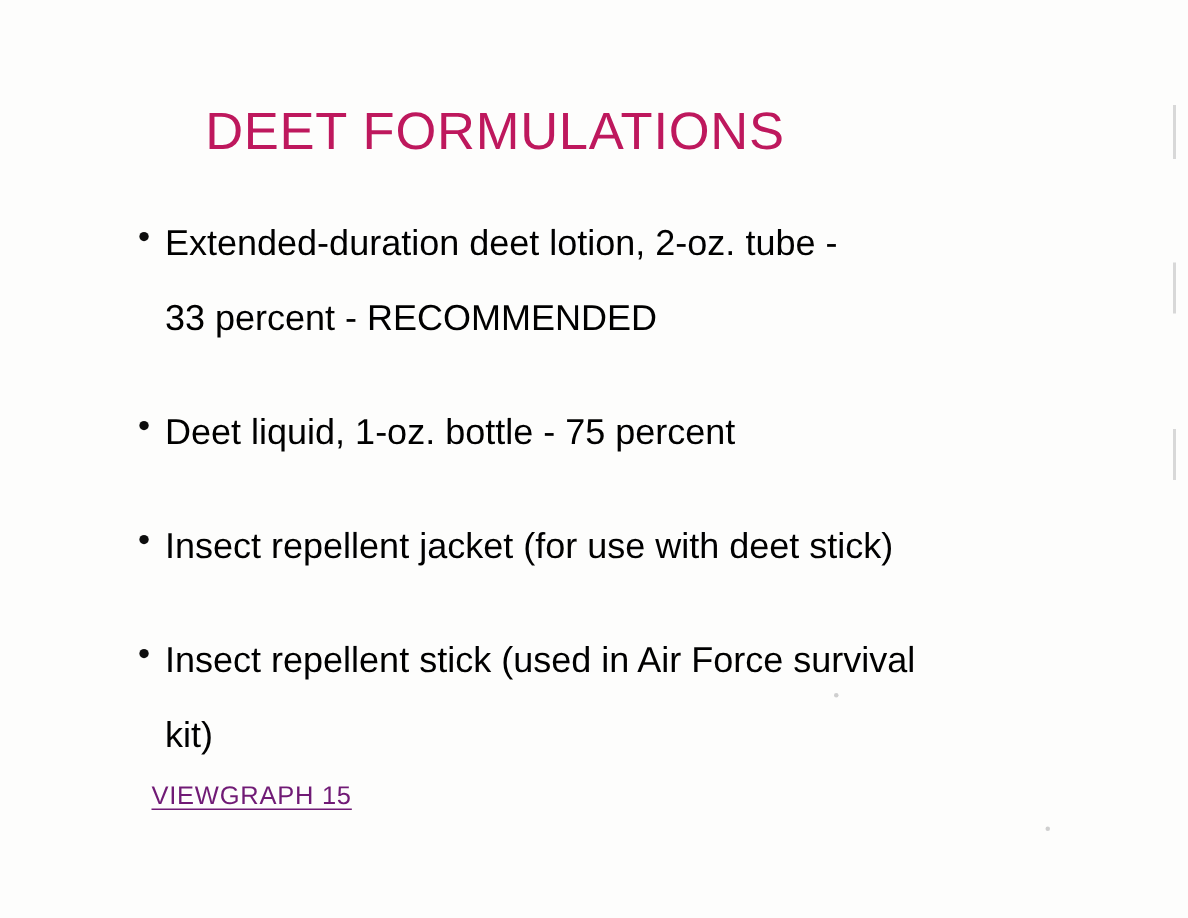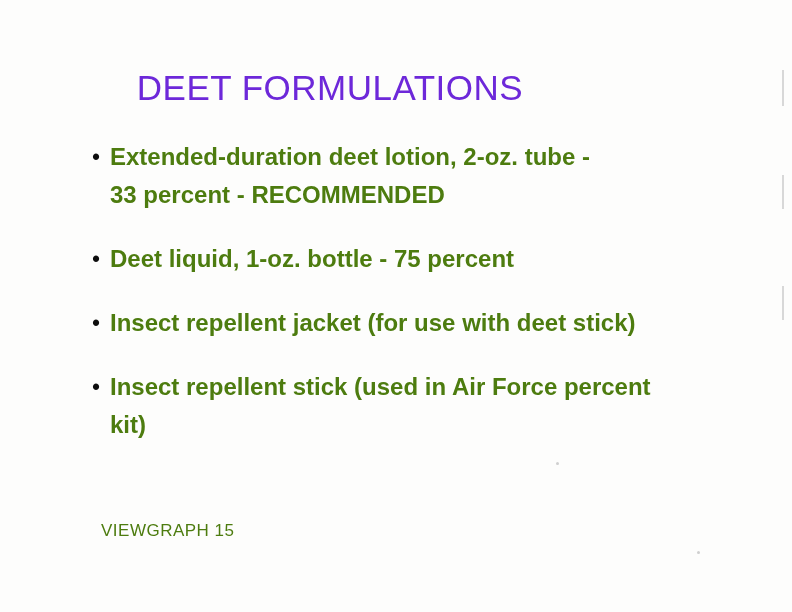--- a/index.html
+++ b/index.html
@@ -42,21 +42,21 @@
 
   .title {
     position: absolute;
     top: 68px;
     left: 0;
     width: 660px;
     text-align: center;
     font-size: 35px;
     letter-spacing: 0.5px;
     font-weight: 400;
-    color: #6d28d9;
+    color: #be185d;
   }
 
   .bullets {
     position: absolute;
     top: 138px;
     left: 92px;
     width: 648px;
   }
   .bullet-row {
     display: flex;
@@ -66,33 +66,33 @@
   .bullet-dot {
     flex: 0 0 auto;
     width: 18px;
     font-size: 23px;
     line-height: 38px;
     color: #0d0d0d;
   }
   .bullet-text {
     flex: 1 1 auto;
     font-size: 24px;
-    line-height: 38px;
-    color: #4d7c0f;
+    line-height: 50px;
+    color: #000000;
     white-space: pre-line;
-    font-weight: bold;
   }
 
   .footer {
     position: absolute;
     left: 101px;
     top: 521px;
     font-size: 17px;
     letter-spacing: 0.5px;
-    color: #4d7c0f;
+    color: #701a75;
+    text-decoration: underline;
     text-underline-offset: 3px;
   }
 </style>
 </head>
 <body>
 
 <div class="slide">
 
   <div class="edge-mark m1"></div>
   <div class="edge-mark m2"></div>
@@ -115,21 +115,21 @@
       <span class="bullet-text">Deet liquid, 1-oz. bottle - 75 percent</span>
     </div>
 
     <div class="bullet-row">
       <span class="bullet-dot">•</span>
       <span class="bullet-text">Insect repellent jacket (for use with deet stick)</span>
     </div>
 
     <div class="bullet-row">
       <span class="bullet-dot">•</span>
-      <span class="bullet-text">Insect repellent stick (used in Air Force percent
+      <span class="bullet-text">Insect repellent stick (used in Air Force survival
 kit)</span>
     </div>
 
   </div>
 
   <div class="footer">VIEWGRAPH 15</div>
 
 </div>
 
 </body></html>

